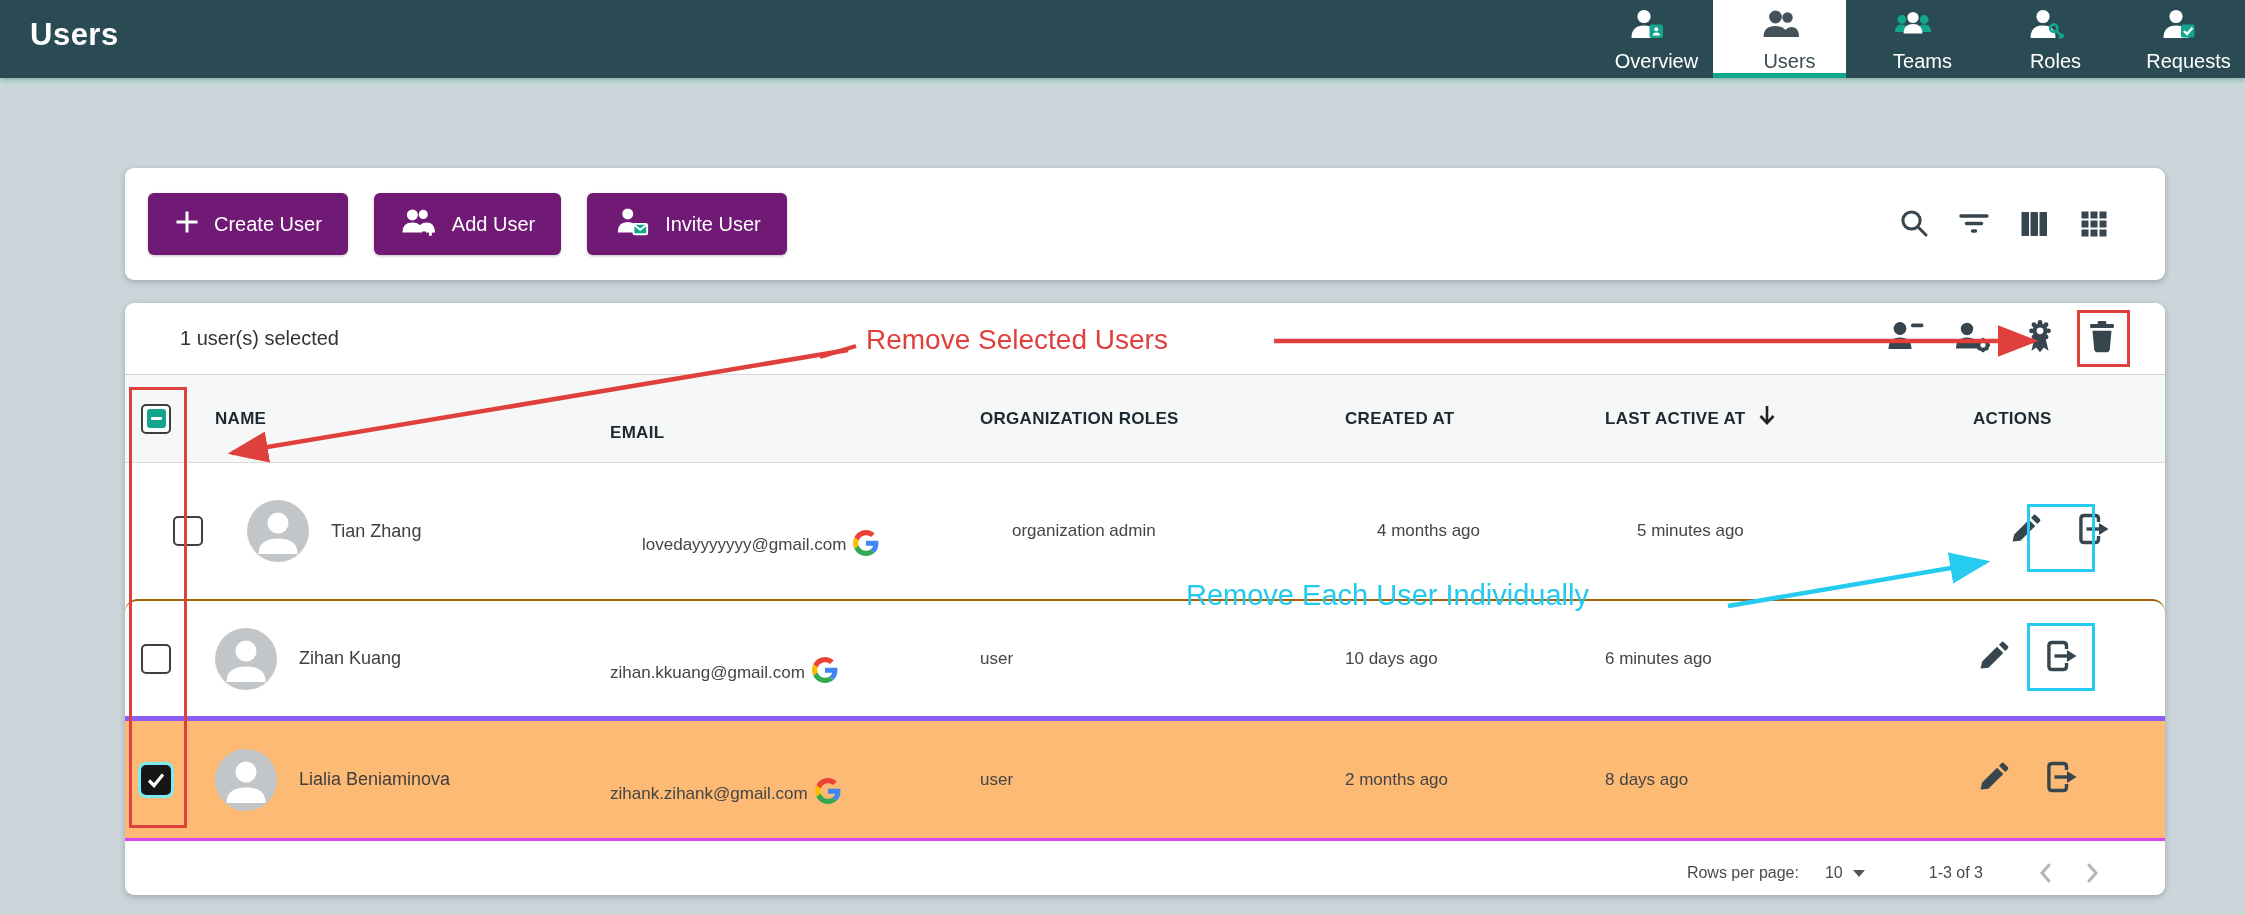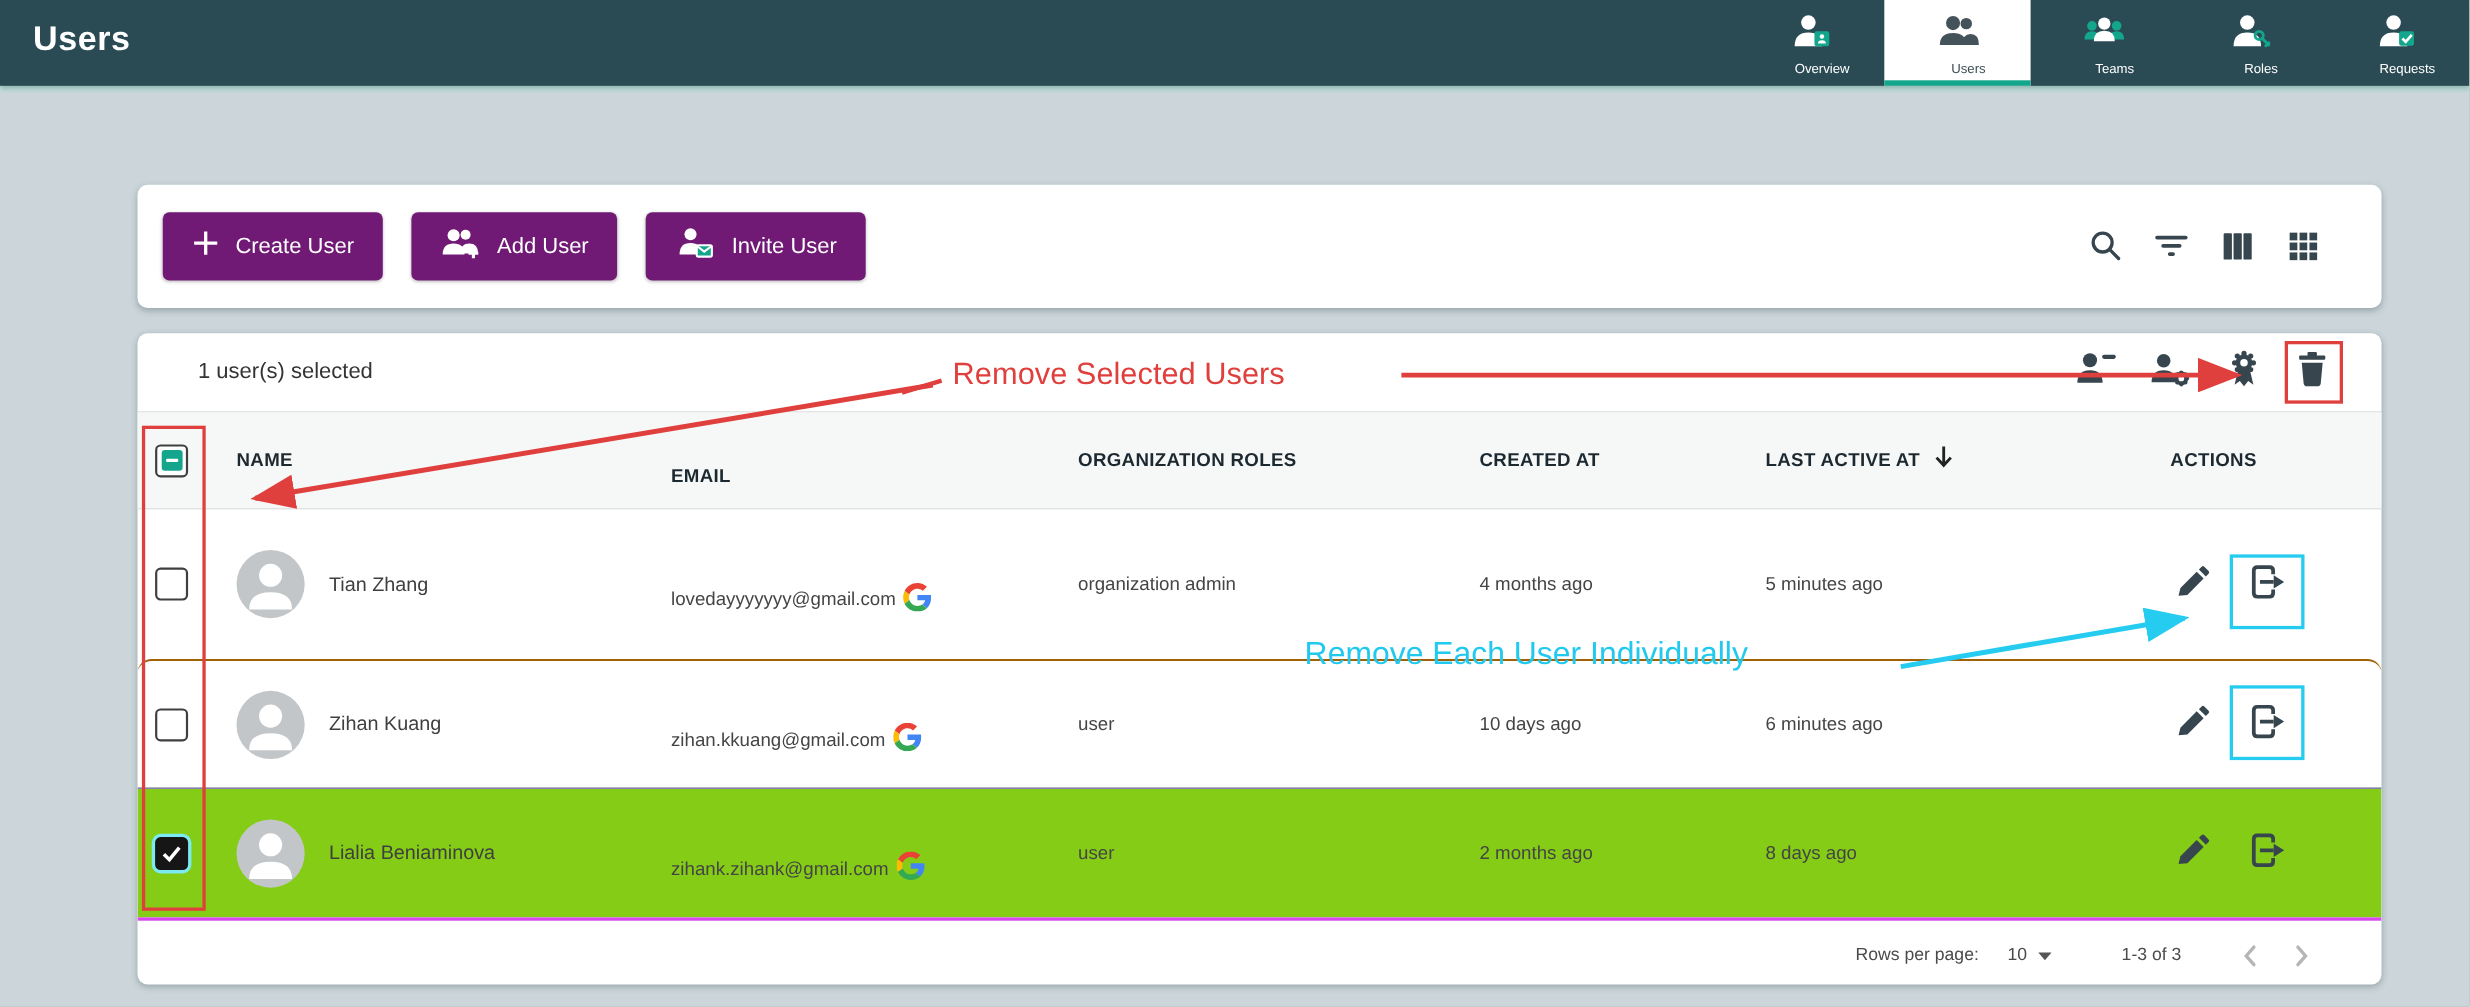--- a/index.html
+++ b/index.html
@@ -5,21 +5,21 @@
   html,body{margin:0;padding:0;background:#aab6bc;font-family:"Liberation Sans",sans-serif;}
   .stage{position:relative;width:2245px;height:915px;background:#ccd6da;overflow:hidden;}
 
   
   .app-header{position:absolute;left:0;top:0;width:2245px;height:78px;background:#2b4b54;
     box-shadow:0 2px 5px rgba(0,0,0,.25);z-index:5;}
   .page-title{position:absolute;left:30px;top:17px;color:#fff;font-size:31px;font-weight:700;letter-spacing:.5px;}
   .nav{position:absolute;right:0;top:0;height:78px;display:flex;}
   .tab{width:133px;height:78px;display:flex;flex-direction:column;align-items:center;justify-content:center;
     color:#fff;cursor:pointer;box-sizing:border-box;}
-  .tab .lbl{font-size:12px;margin-top:1px;margin-left:20px;}
+  .tab .lbl{font-size:20px;margin-top:1px;margin-left:20px;}
   .tab.active{background:#fff;color:#3c4b53;border-bottom:5px solid #13a68c;padding-top:5px;}
   .glow{position:absolute;left:0;top:78px;width:2245px;height:8px;
     background:linear-gradient(180deg,#b9e6df,#ccd6da);}
 
   
   .card{position:absolute;background:#fff;border-radius:9px;box-shadow:0 2px 6px rgba(40,60,70,.30);}
   .toolbar-card{left:125px;top:168px;width:2040px;height:112px;display:flex;align-items:center;
     padding:0 0 0 23px;box-sizing:border-box;}
   .btn{height:62px;border:none;border-radius:6px;background:#701a75;color:#fff;font-size:20px;
     font-family:"Liberation Sans",sans-serif;display:flex;align-items:center;gap:14px;padding:0 26px;
@@ -31,23 +31,23 @@
   .table-card{left:125px;top:303px;width:2040px;height:592px;overflow:hidden;}
   .sel-bar{height:72px;display:flex;align-items:center;padding:0 44px 0 55px;box-sizing:border-box;
     border-bottom:1px solid #d5d5d5;}
   .sel-text{font-size:20px;color:#333;}
   .sel-icons{margin-left:auto;display:flex;align-items:center;gap:24px;}
   .sel-icons .sico{cursor:pointer;}
 
   .thead{height:87px;background:#f6f7f7;display:flex;align-items:center;border-bottom:1px solid #dcdcdc;
     font-size:17px;font-weight:700;color:#1d2930;letter-spacing:.3px;}
   .trow{display:flex;align-items:center;font-size:17px;color:#454545;}
-  .trow.r1{height:136px;}
+  .trow.r1{height:136px;padding-left:32px;}
   .trow.r2{height:115px;border-top:2px solid #a16207;border-radius:13px;}
-  .trow.r3{height:117px;border-top:1px solid #8b5cf6;background:#84cc16;}
+  .trow.r3{height:117px;border-top:5px solid #8b5cf6;background:#fdba74;}
   .tfoot{height:64px;border-top:3px solid #d946ef;display:flex;align-items:center;justify-content:flex-end;
     padding-right:60px;font-size:16px;color:#4a4a4a;gap:0;}
 
   .col-check{width:90px;padding-left:16px;box-sizing:border-box;flex:none;}
   .col-name{width:395px;flex:none;display:flex;align-items:center;gap:22px;}
   .col-email{width:370px;flex:none;display:flex;align-items:center;gap:7px;margin-top:28px;}
   .col-roles{width:365px;flex:none;}
   .col-created{width:260px;flex:none;}
   .col-last{width:360px;flex:none;display:flex;align-items:center;gap:10px;}
   .col-actions{flex:1;display:flex;align-items:center;gap:28px;padding-left:8px;text-align:center;}

